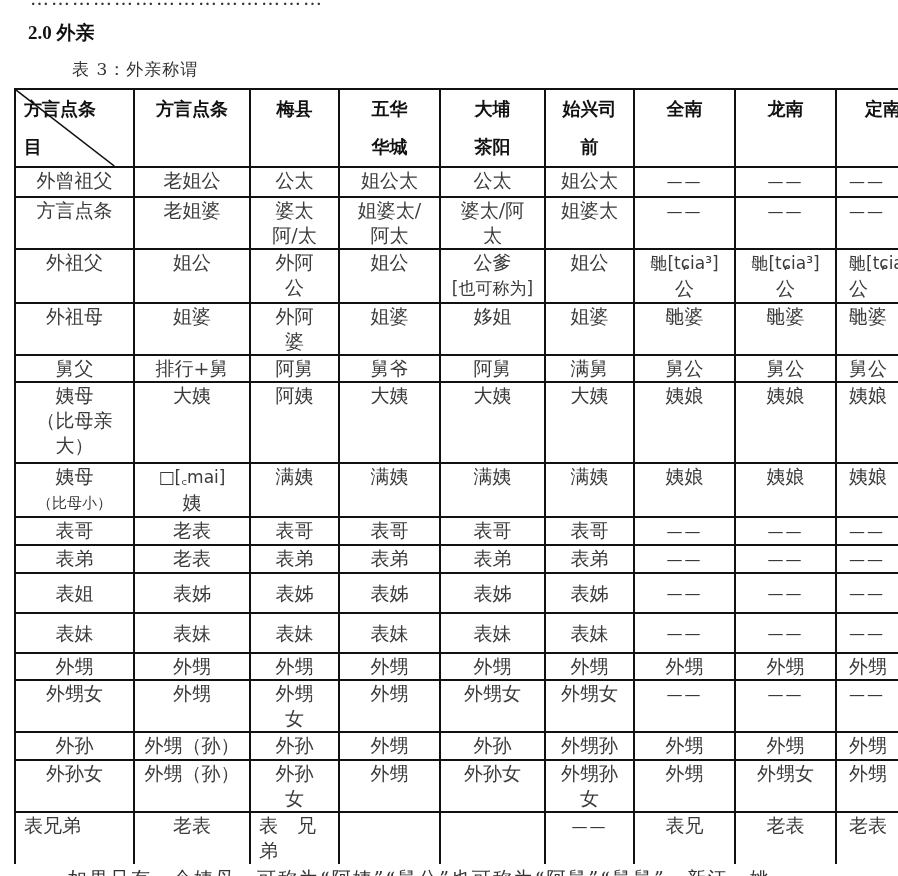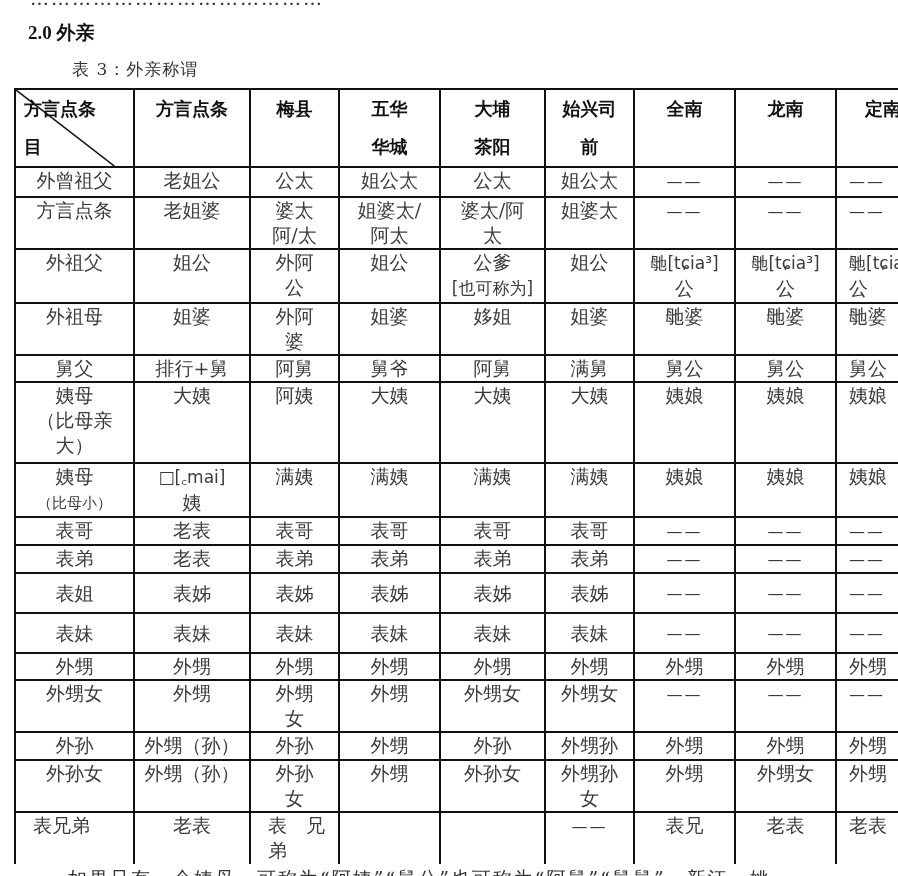--- a/index.html
+++ b/index.html
@@ -32,21 +32,21 @@
     padding: 0 2px; overflow: hidden; color: #3a3a3a;
   }
   th {
     font-family: "DejaVu Sans", "Liberation Sans", sans-serif; font-weight: bold; color: #111;
     line-height: 38px; font-size: 18px; padding-top: 0;
   }
   th.diag {
     position: relative; text-align: left; padding-left: 8px;
   }
   th.diag svg { position: absolute; left: 0; top: 0; width: 100%; height: 100%; }
-  td.left { text-align: left; padding-left: 17px; }
+  td.left { text-align: left; padding-left: 8px; }
   td.mid { vertical-align: middle; }
   .dash { letter-spacing: 2px; font-family: "DejaVu Sans", sans-serif; font-size: 16px; }
   .sub { font-size: 15px; }
   .ipa { font-family: "DejaVu Sans", sans-serif; font-size: 17px; margin-top: 12px; }
   .bottom-line {
     position: absolute; left: 68px; top: 866px; white-space: nowrap;
     font-size: 19px; color: #333; letter-spacing: 2px;
   }
 </style>
 </head>

